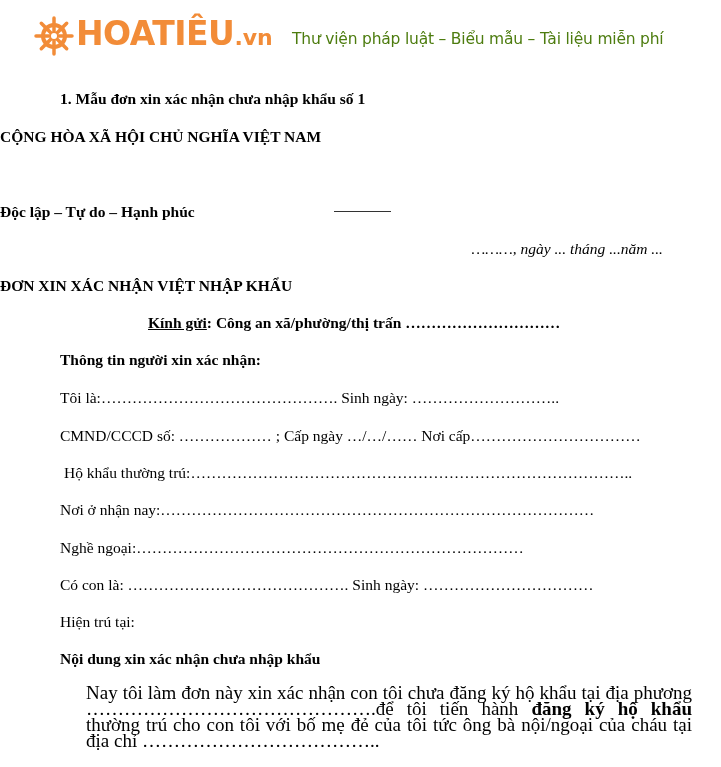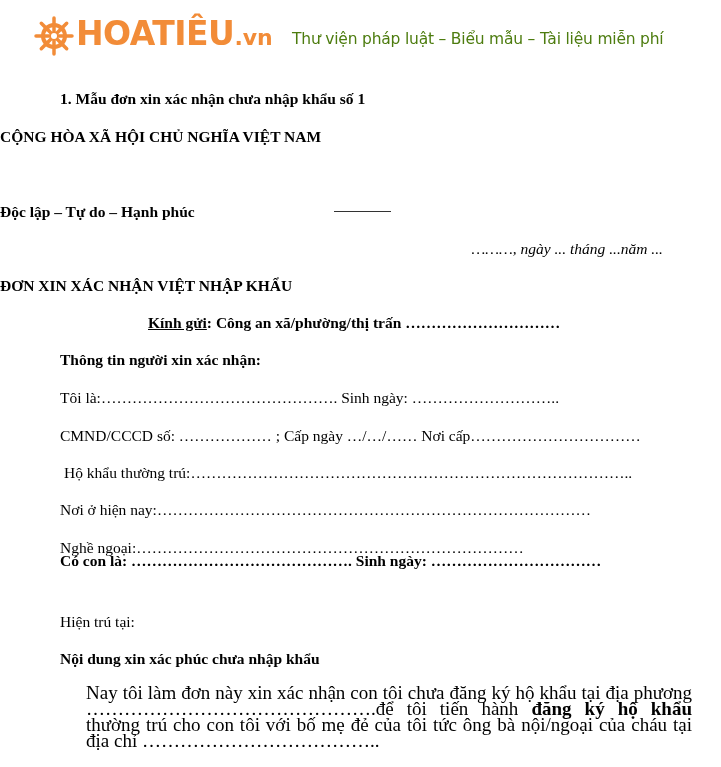--- a/index.html
+++ b/index.html
@@ -50,21 +50,21 @@
   <div class="line b center" style="top:178px;margin-top:25px;">Độc lập – Tự do – Hạnh phúc</div>
   <div class="divider"></div>
   <div class="line i" style="right:58px; top:240px;">………, ngày ... tháng ...năm ...</div>
   <div class="line b center" style="top:277px;">ĐƠN XIN XÁC NHẬN VIỆT NHẬP KHẨU</div>
   <div class="line b" style="left:148px; top:314px;"><span class="u">Kính gửi</span><span>: Công an xã/phường/thị trấn …………………………</span></div>
   <div class="line b" style="left:60px; top:351px;">Thông tin người xin xác nhận:</div>
 
   <div class="line" style="left:60px; top:389px;">Tôi là:………………………………………. Sinh ngày: ………………………..</div>
   <div class="line" style="left:60px; top:427px;">CMND/CCCD số: ……………… ; Cấp ngày …/…/…… Nơi cấp……………………………</div>
   <div class="line" style="left:64px; top:464px;">Hộ khẩu thường trú:…………………………………………………………………………..</div>
-  <div class="line" style="left:60px; top:501px;">Nơi ở hiện nay:…………………………………………………………………………</div>
+  <div class="line" style="left:60px; top:501px;">Nơi ở nhận nay:…………………………………………………………………………</div>
   <div class="line" style="left:60px; top:539px;">Nghề ngoại:…………………………………………………………………</div>
-  <div class="line" style="left:60px; top:552px;font-weight:bold;">Có con là: ……………………………………. Sinh ngày: ……………………………</div>
+  <div class="line" style="left:60px; top:576px;">Có con là: ……………………………………. Sinh ngày: ……………………………</div>
   <div class="line" style="left:60px; top:613px;">Hiện trú tại:</div>
 
-  <div class="line b" style="left:60px; top:650px;">Nội dung xin xác phúc chưa nhập khẩu</div>
+  <div class="line b" style="left:60px; top:650px;">Nội dung xin xác nhận chưa nhập khẩu</div>
 
   <div class="para"><span>Nay tôi làm đơn này xin xác nhận con tôi chưa đăng ký hộ khẩu tại địa phương ……………………………………….để tôi tiến hành </span><span class="b">đăng ký hộ khẩu</span><span> thường trú cho con tôi với bố mẹ đẻ của tôi tức ông bà nội/ngoại của cháu tại địa chỉ ………………………………..</span></div>
 </div>
 
 </body></html>

